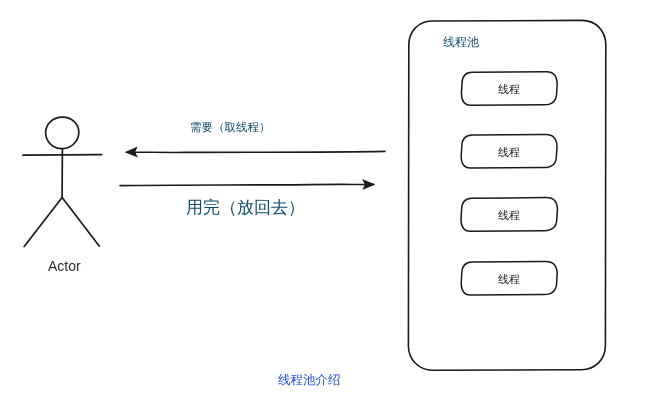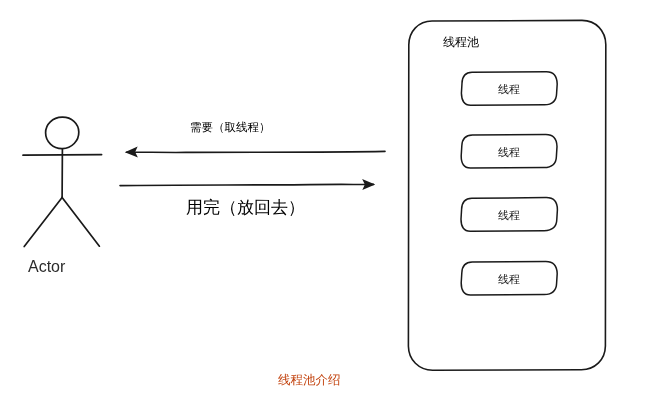--- a/index.html
+++ b/index.html
@@ -20,30 +20,30 @@
   .layer {
     position: absolute;
     left: 0;
     top: 0;
     width: 645px;
     height: 413px;
   }
   .lbl {
     position: absolute;
     white-space: nowrap;
-    color: #000000;
+    color: #0c4a6e;
     line-height: 1;
   }
   .lbl-cjk {
     font-family: "DejaVu Sans", "Liberation Sans", sans-serif;
   }
   #actor-label {
-    left: 28px;
+    left: 48px;
     top: 259px;
-    font-size: 16px;
+    font-size: 14px;
     color: #2b2b2b;
   }
   #pool-title {
     left: 443px;
     top: 36px;
     font-size: 12px;
   }
   #arrow-top-label {
     left: 190px;
     top: 122px;
@@ -52,21 +52,21 @@
   }
   #arrow-bottom-label {
     left: 186px;
     top: 199px;
     font-size: 17px;
   }
   #diagram-caption {
     left: 278px;
     top: 374px;
     font-size: 12.5px;
-    color: #c2410c;
+    color: #1d4ed8;
   }
   .thread-label {
     position: absolute;
     white-space: nowrap;
     font-size: 11px;
     color: #1a1a1a;
     font-family: "DejaVu Sans", "Liberation Sans", sans-serif;
     transform: translate(-50%, -50%);
   }
   .hit {

